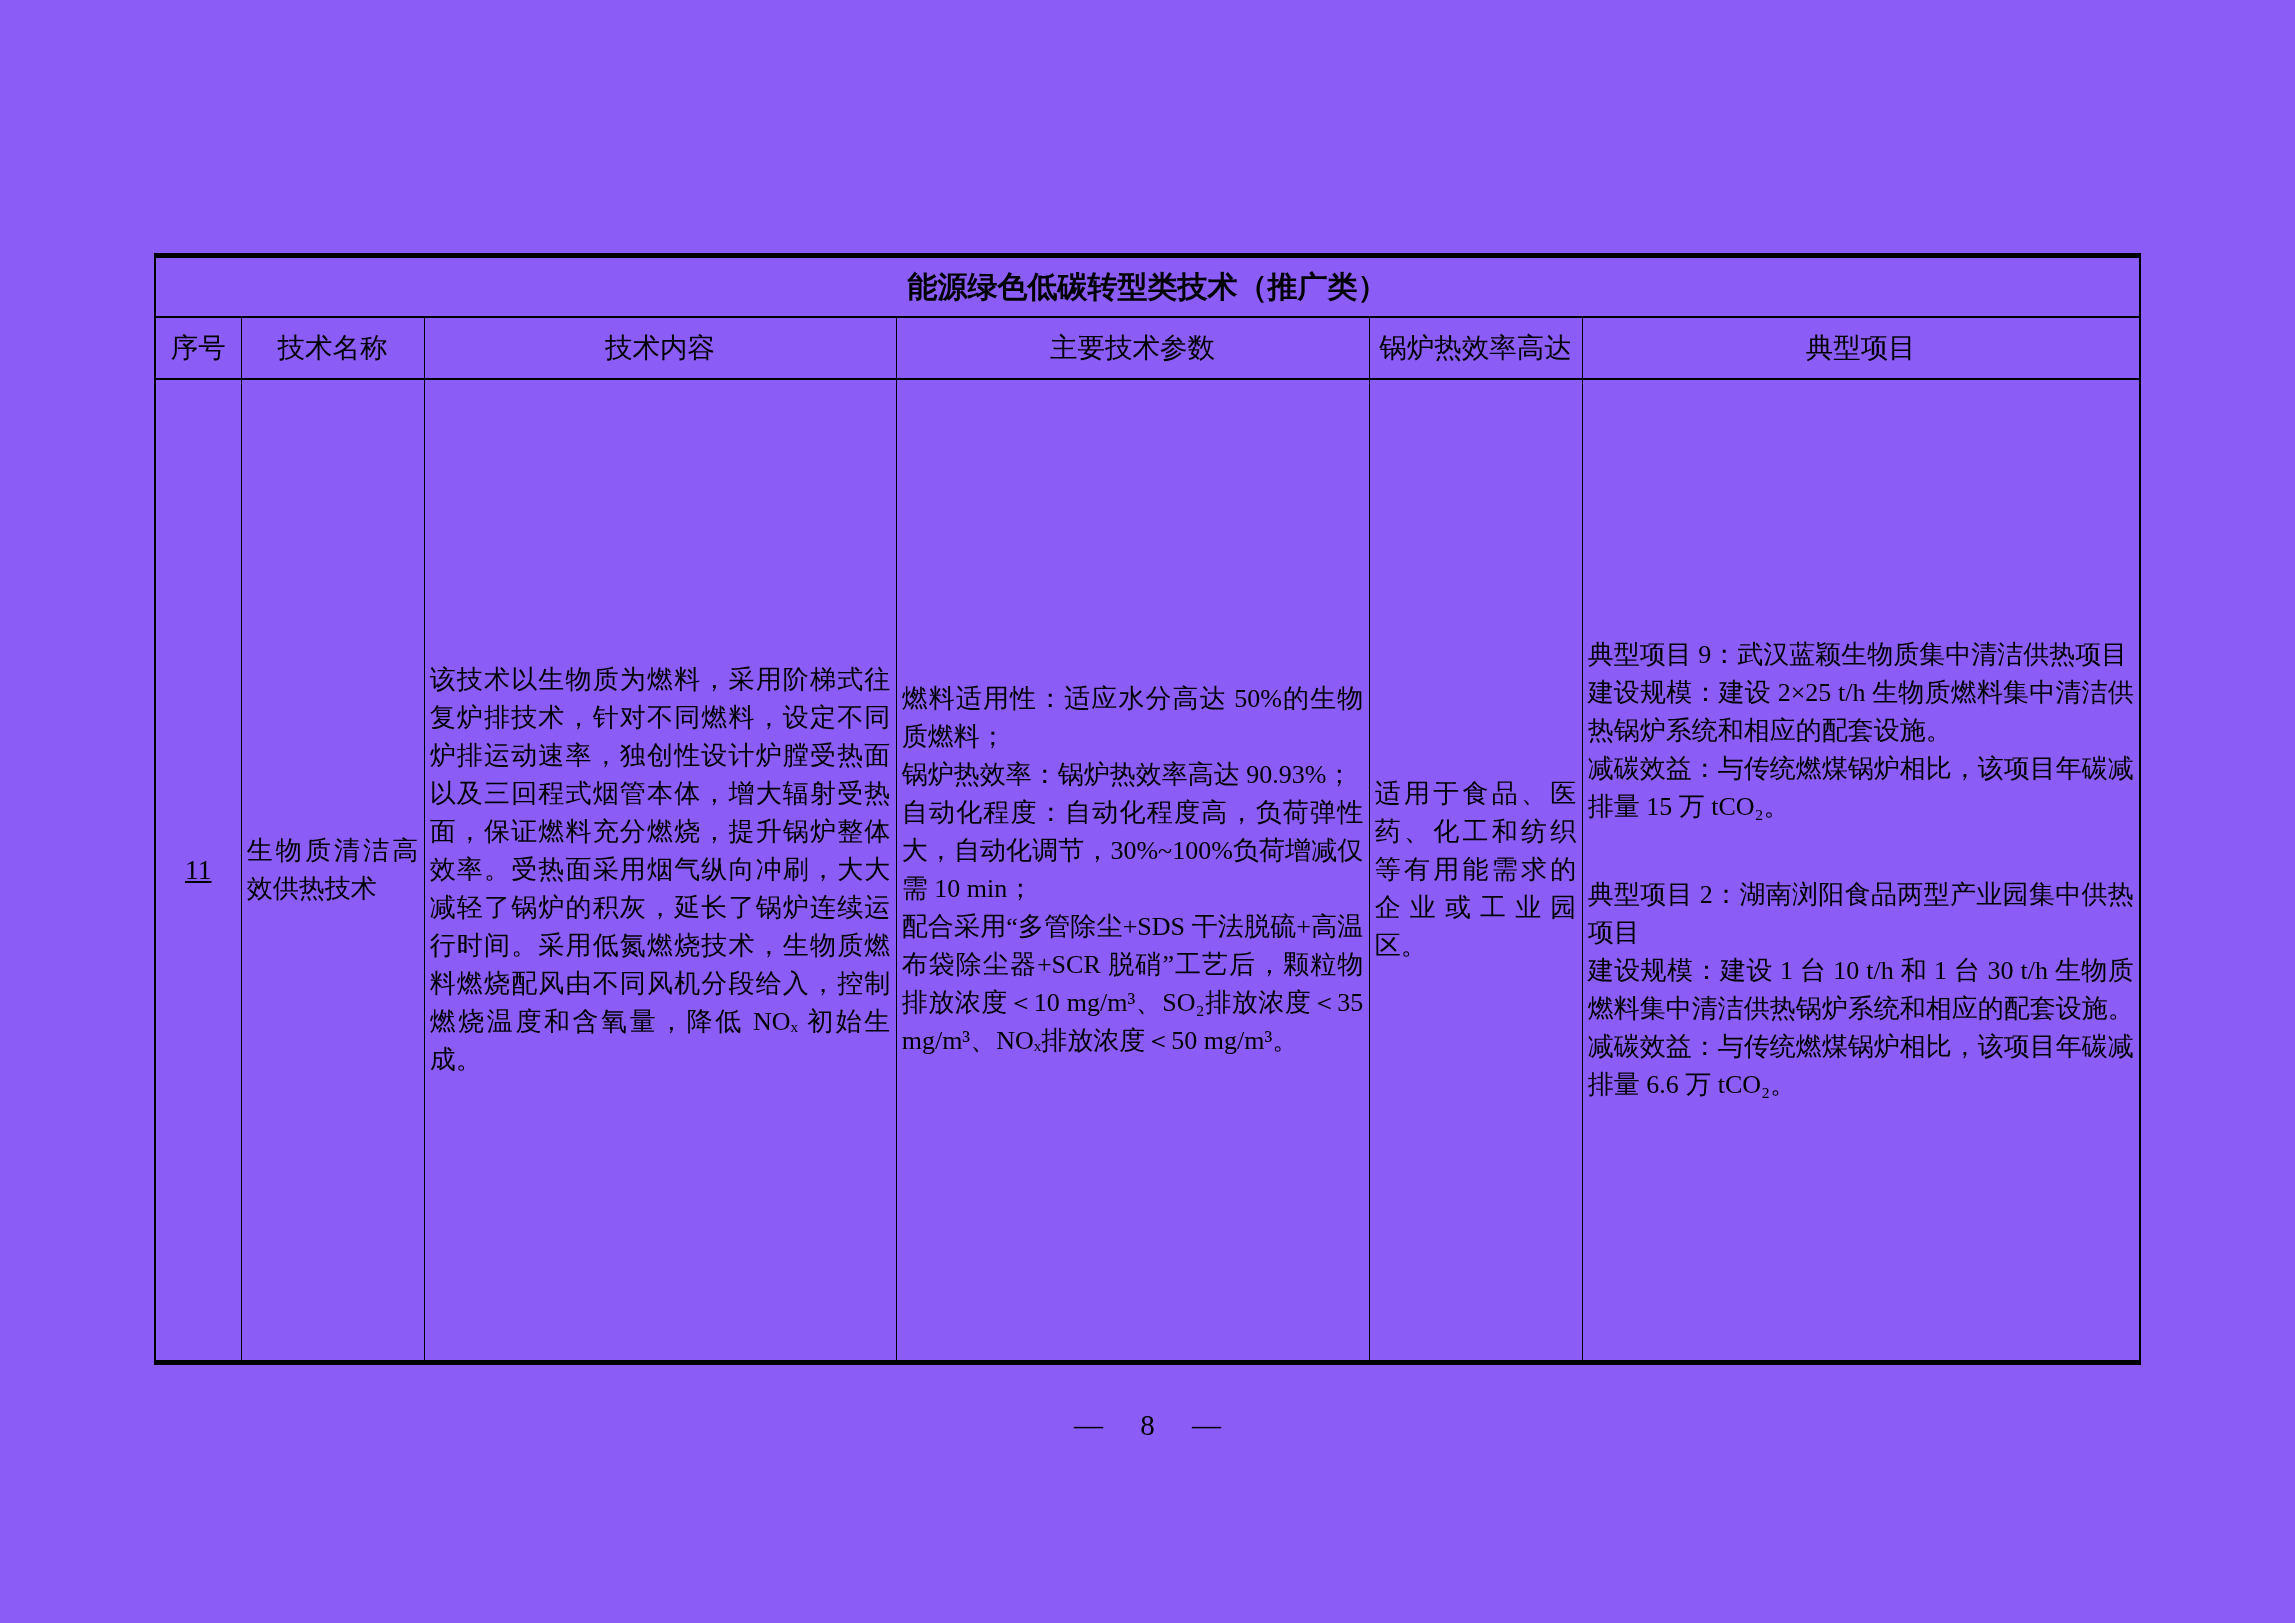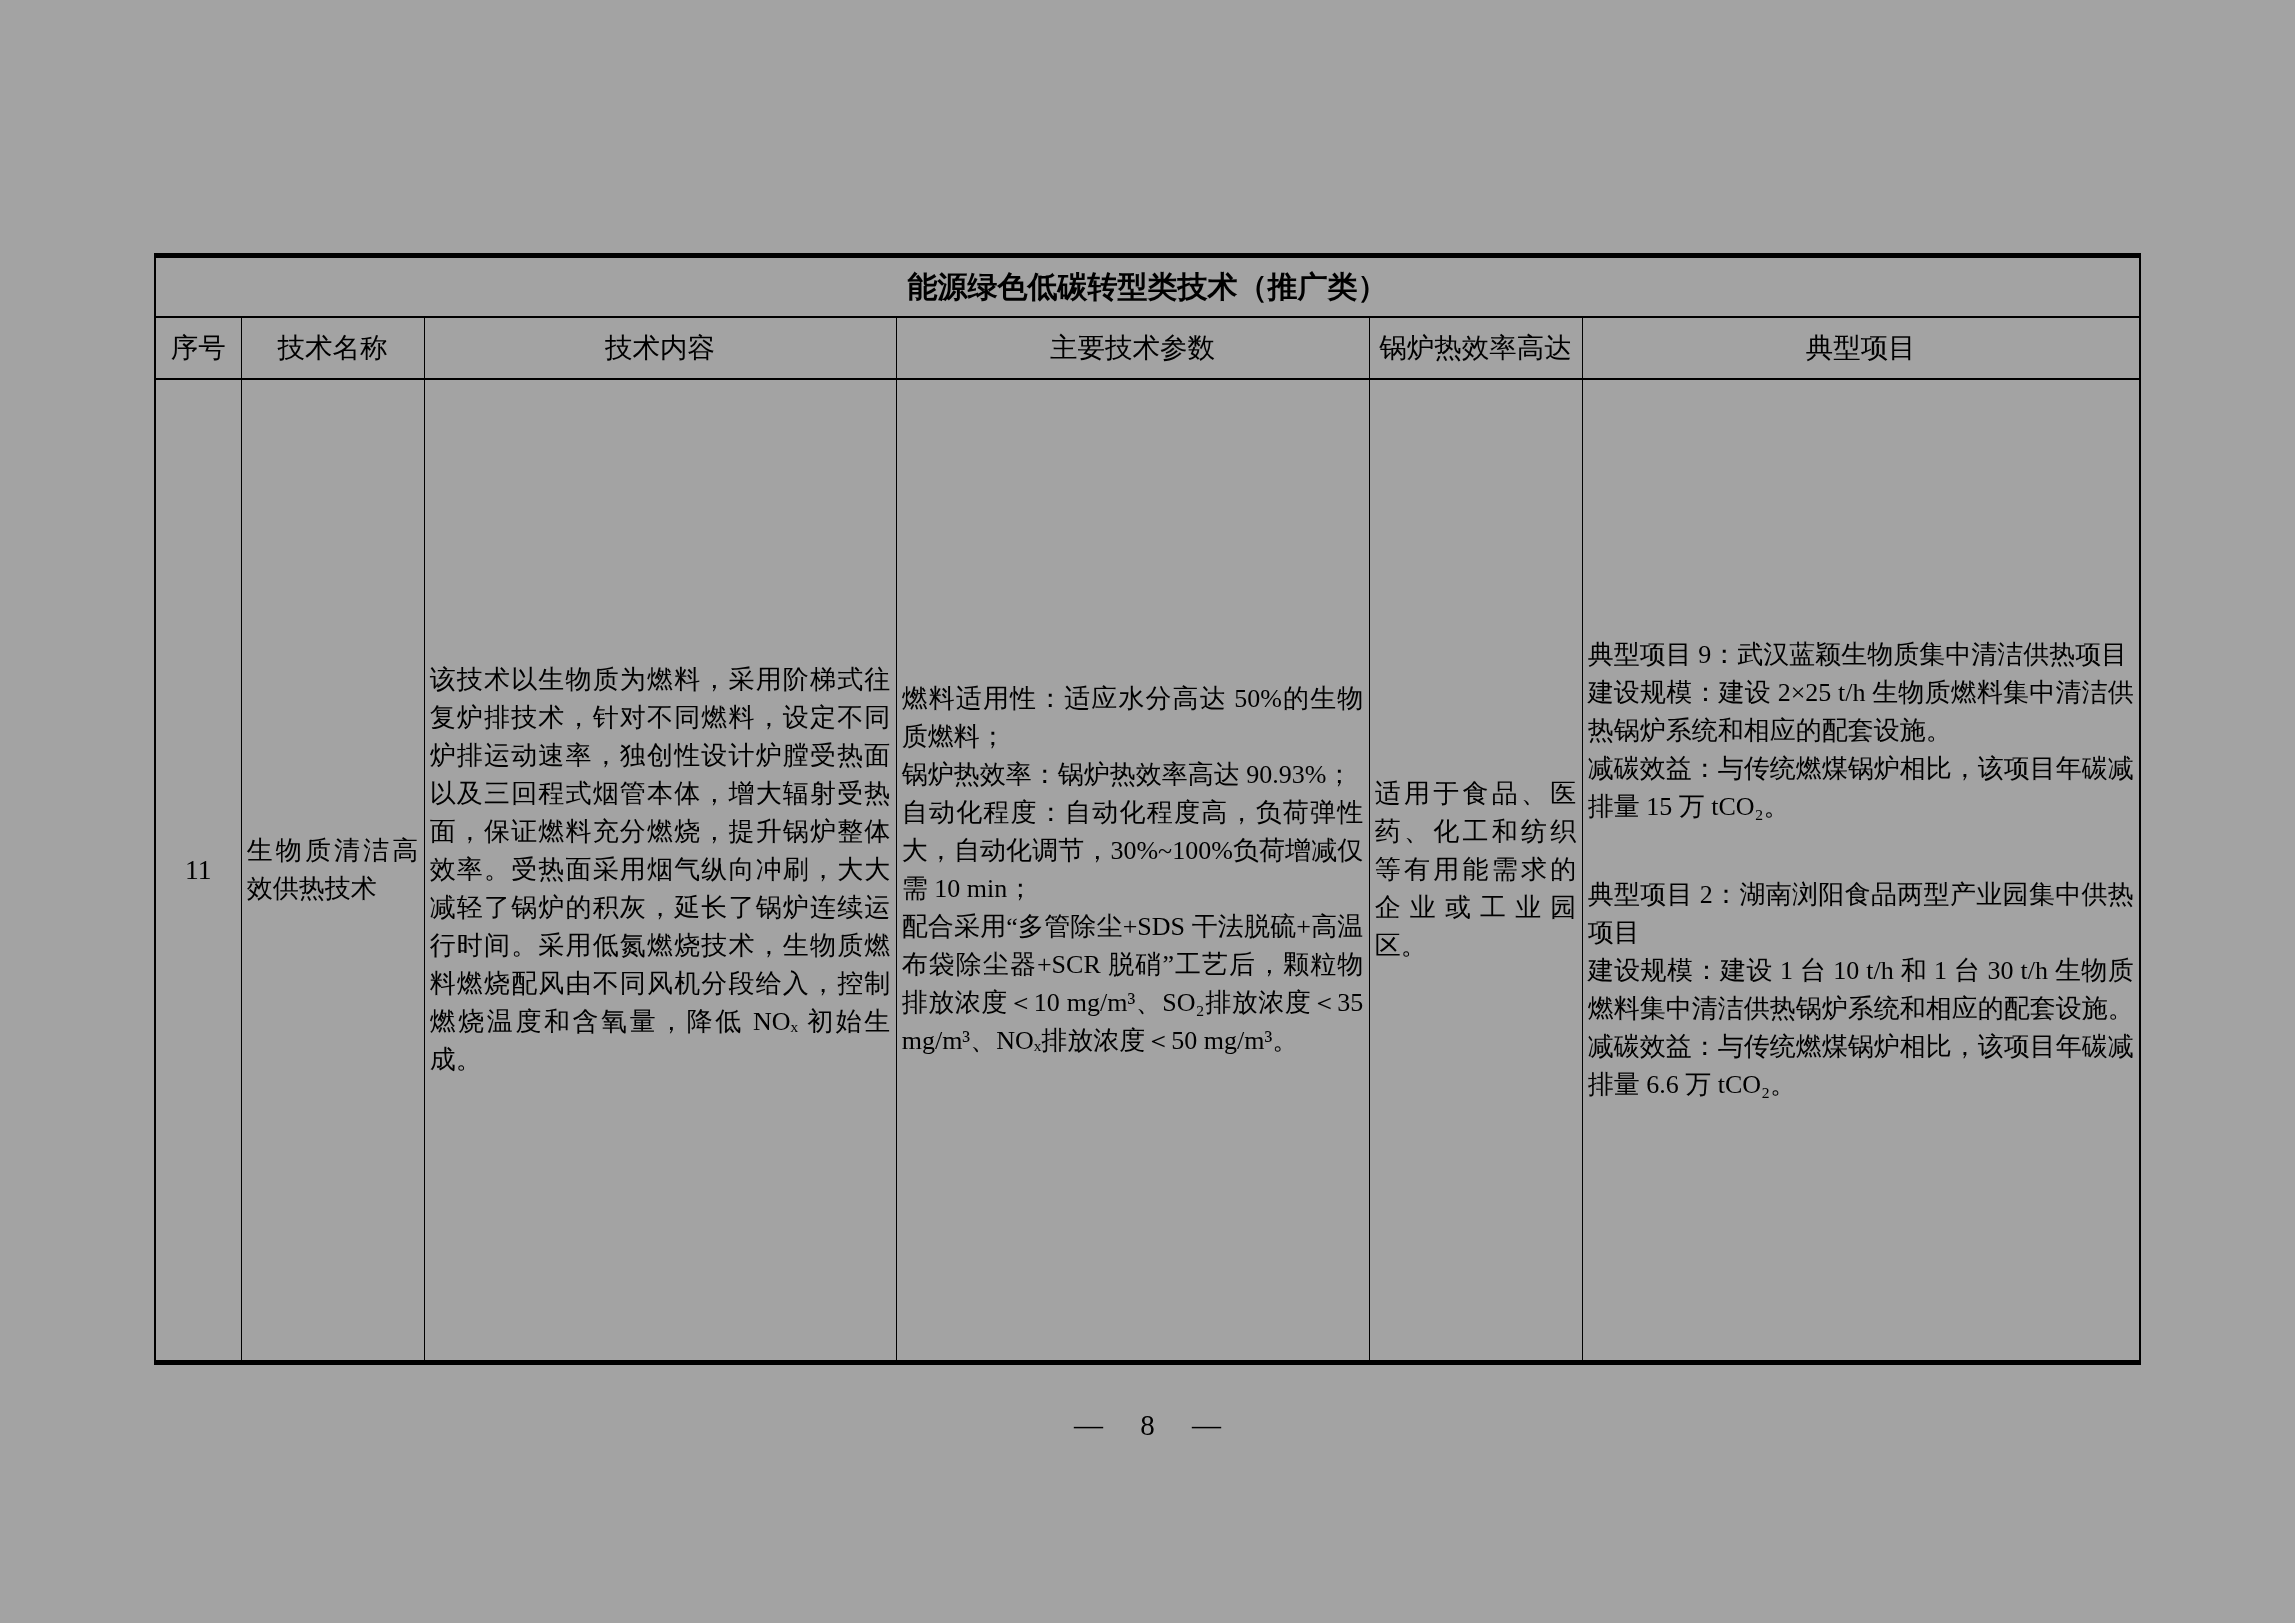--- a/index.html
+++ b/index.html
@@ -4,21 +4,21 @@
 <style>
   html, body {
     margin: 0;
     padding: 0;
     background: #ffffff;
   }
   .page {
     position: relative;
     width: 2295px;
     height: 1623px;
-    background: #a3a3a3;
+    background: #8b5cf6;
     overflow: hidden;
     font-family: "Liberation Serif", "DejaVu Serif", serif;
     color: #000000;
   }
   table.doc-table {
     position: absolute;
     left: 154px;
     top: 253px;
     width: 1986px;
     border-collapse: collapse;
@@ -50,21 +50,21 @@
   }
   th.col-header:first-child { border-left: none; }
   td.body-cell {
     height: 980px;
     vertical-align: middle;
     border-left: 1.3px solid #000;
     font-size: 26px;
     line-height: 38px;
     padding: 0 5.2px;
   }
-  td.body-cell:first-child { border-left: none; }
+  td.body-cell:first-child { border-left: none; text-decoration: underline; }
   td.c-index {
     text-align: center;
     font-size: 27.5px;
   }
   .body-cell p {
     margin: 0;
     text-align: justify;
     text-justify: inter-character;
   }
   td.c-index p { text-align: center; }

